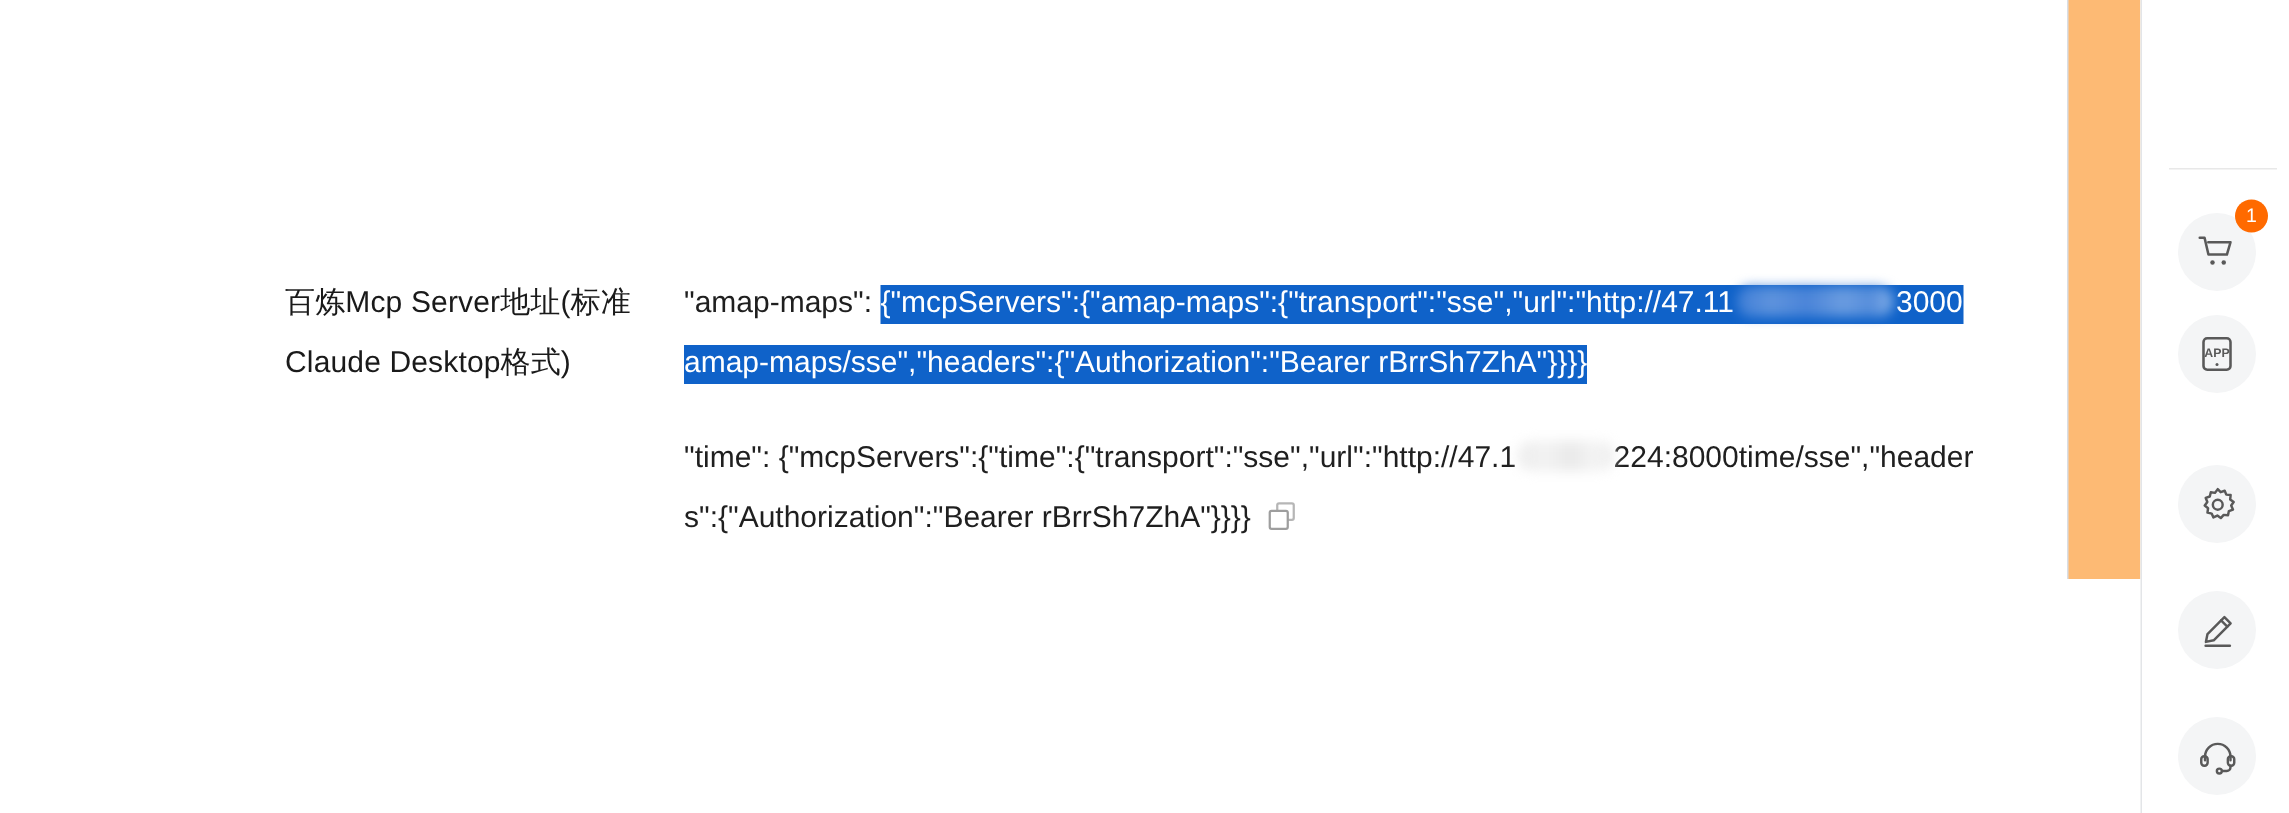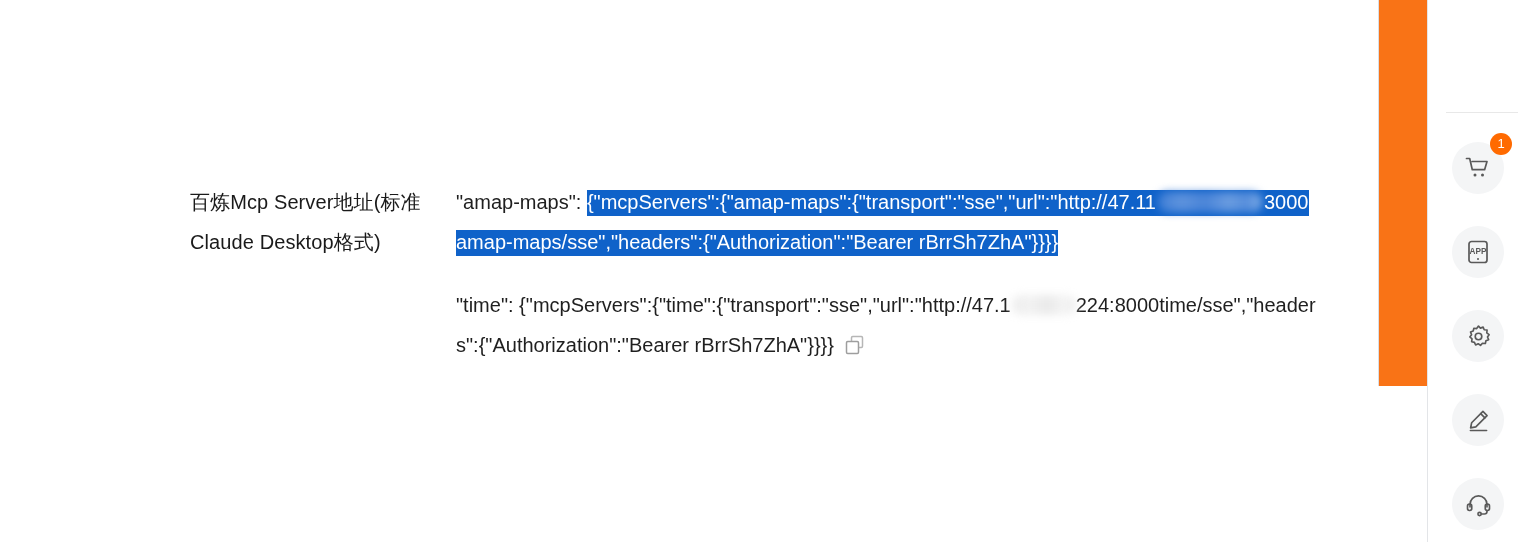--- a/index.html
+++ b/index.html
@@ -16,21 +16,21 @@
     -webkit-font-smoothing: antialiased;
   }
 
   
   #content-area {
     position: absolute;
     left: 0;
     top: 0;
     width: 1427px;
     height: 386px;
-    background: #f97316;
+    background: #fdba74;
     overflow: hidden;
   }
 
   .card {
     position: absolute;
     box-sizing: border-box;
     border: 1px solid #d9dee5;
     border-radius: 8px;
     background: #ffffff;
   }
@@ -158,21 +158,21 @@
     width: 52px;
     height: 52px;
     border-radius: 50%;
     background: #f4f5f6;
     display: flex;
     align-items: center;
     justify-content: center;
     cursor: pointer;
   }
   #side-btn-cart   { top: 142px; }
-  #side-btn-app    { top: 226px; align-items: center; }
+  #side-btn-app    { top: 210px; align-items: center; }
   #side-btn-gear   { top: 310px; }
   #side-btn-edit   { top: 394px; }
   #side-btn-service{ top: 478px; }
 
   .side-btn svg { display: block; }
 
   #cart-badge {
     position: absolute;
     right: -8px;
     top: -9px;

